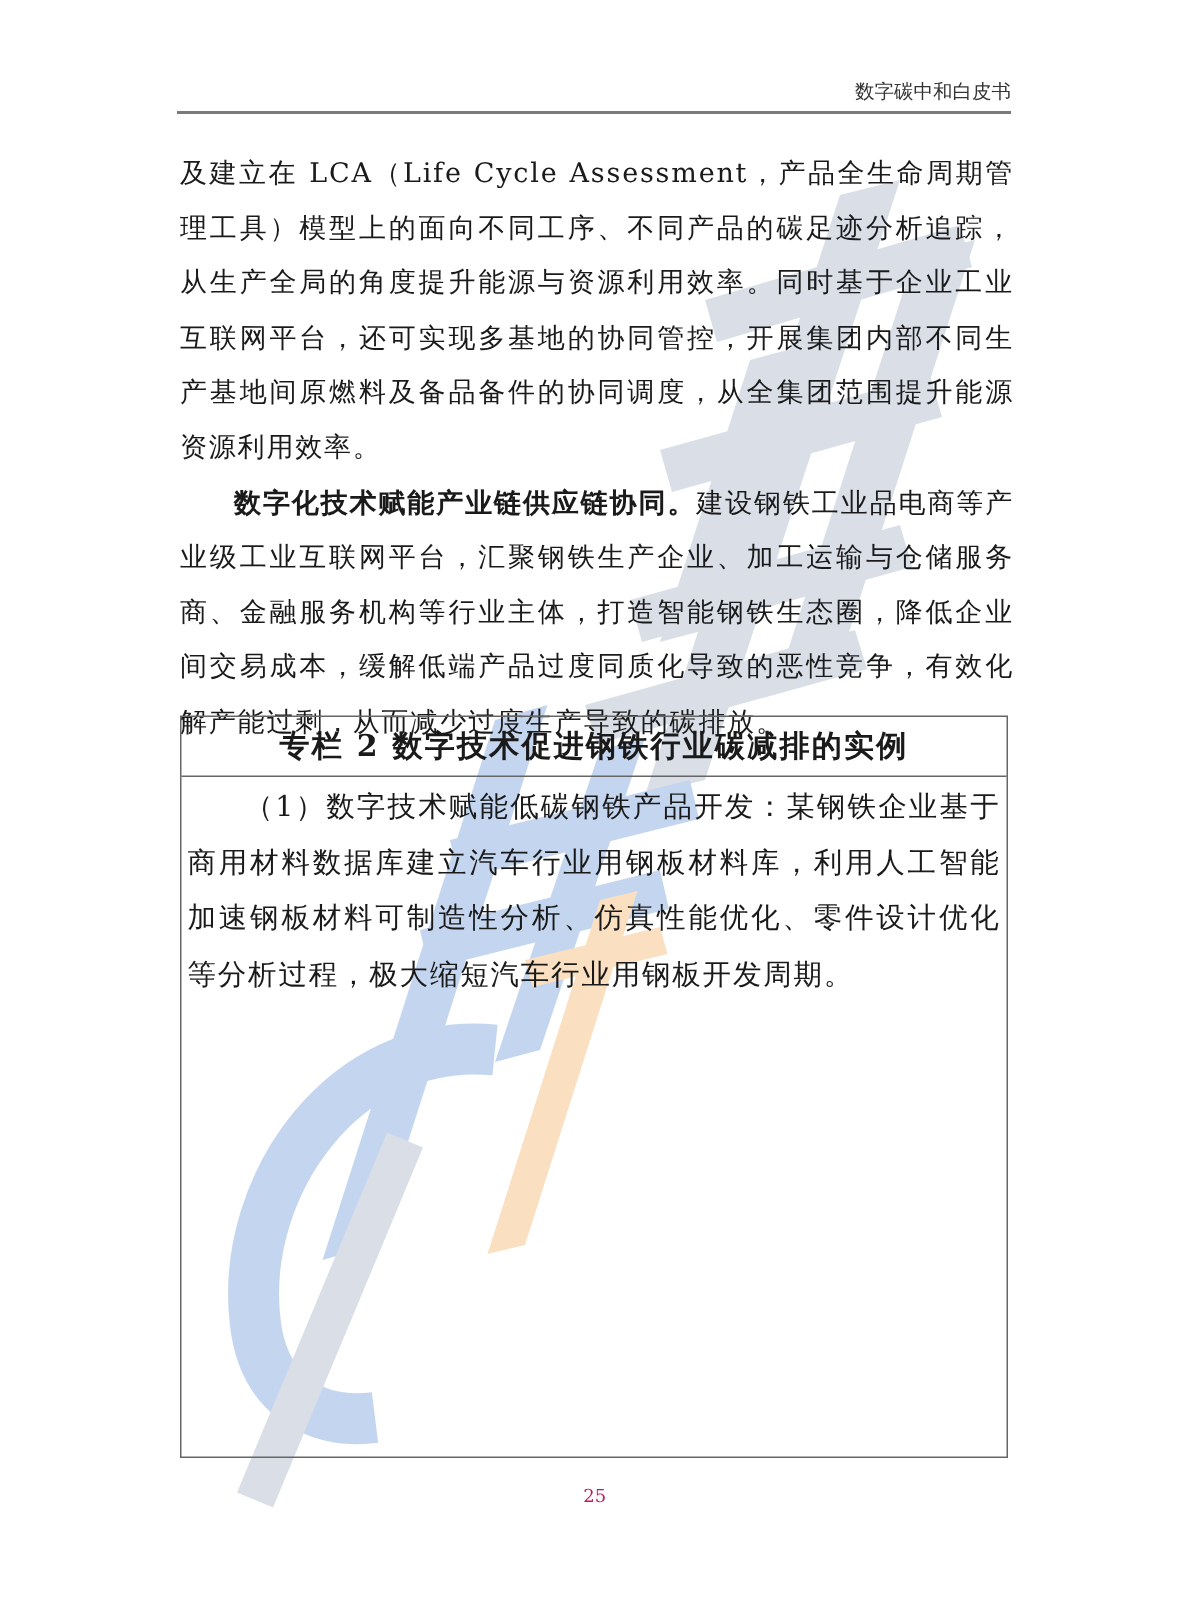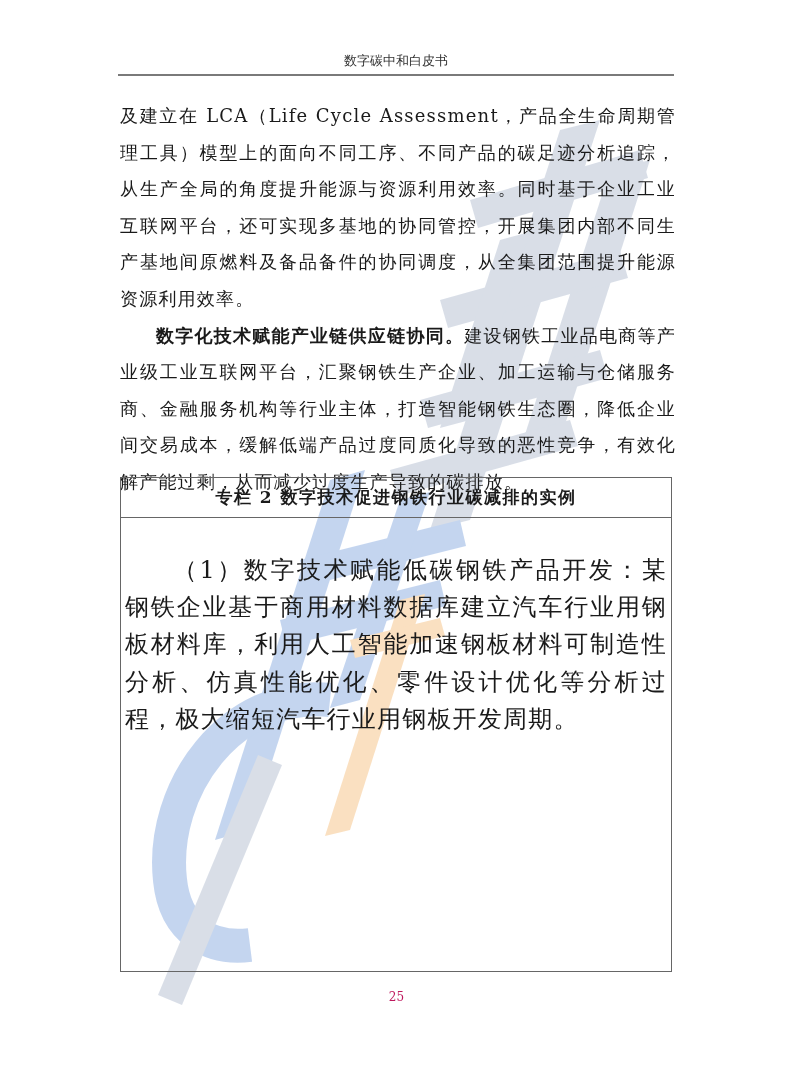--- a/index.html
+++ b/index.html
@@ -15,21 +15,21 @@
     font-family: "DejaVu Serif", "Liberation Serif", serif;
     color: #1a1a1a;
   }
   .page-header {
     position: absolute;
     left: 118px;
     top: 50px;
     width: 556px;
     height: 24px;
     border-bottom: 2px solid #7a7a7a;
-    text-align: center;
+    text-align: right;
   }
   .page-header span {
     font-size: 13px;
     line-height: 20px;
     color: #333;
     font-family: "DejaVu Sans", "Liberation Sans", sans-serif;
   }
   .body-text {
     position: absolute;
     left: 120px;
@@ -56,33 +56,32 @@
     top: 477px;
     width: 552px;
     height: 495px;
     border: 1.5px solid #666;
     box-sizing: border-box;
   }
   .box-title {
     height: 39px;
     border-bottom: 1.5px solid #666;
     text-align: center;
-    font-size: 17px;
+    font-size: 20px;
     line-height: 38px;
     font-weight: bold;
     letter-spacing: 1.5px;
   }
   .box-body {
     padding: 2px 4px 0 4px;
   }
   .box-body .para {
-    font-size: 24px;
+    font-size: 19px;
     line-height: 37.2px;
     letter-spacing: 1.2px;
-    margin-top: 32px;
   }
   .page-number {
     position: absolute;
     left: 0;
     width: 793px;
     top: 990px;
     text-align: center;
     font-size: 12px;
     color: #be185d;
   }

